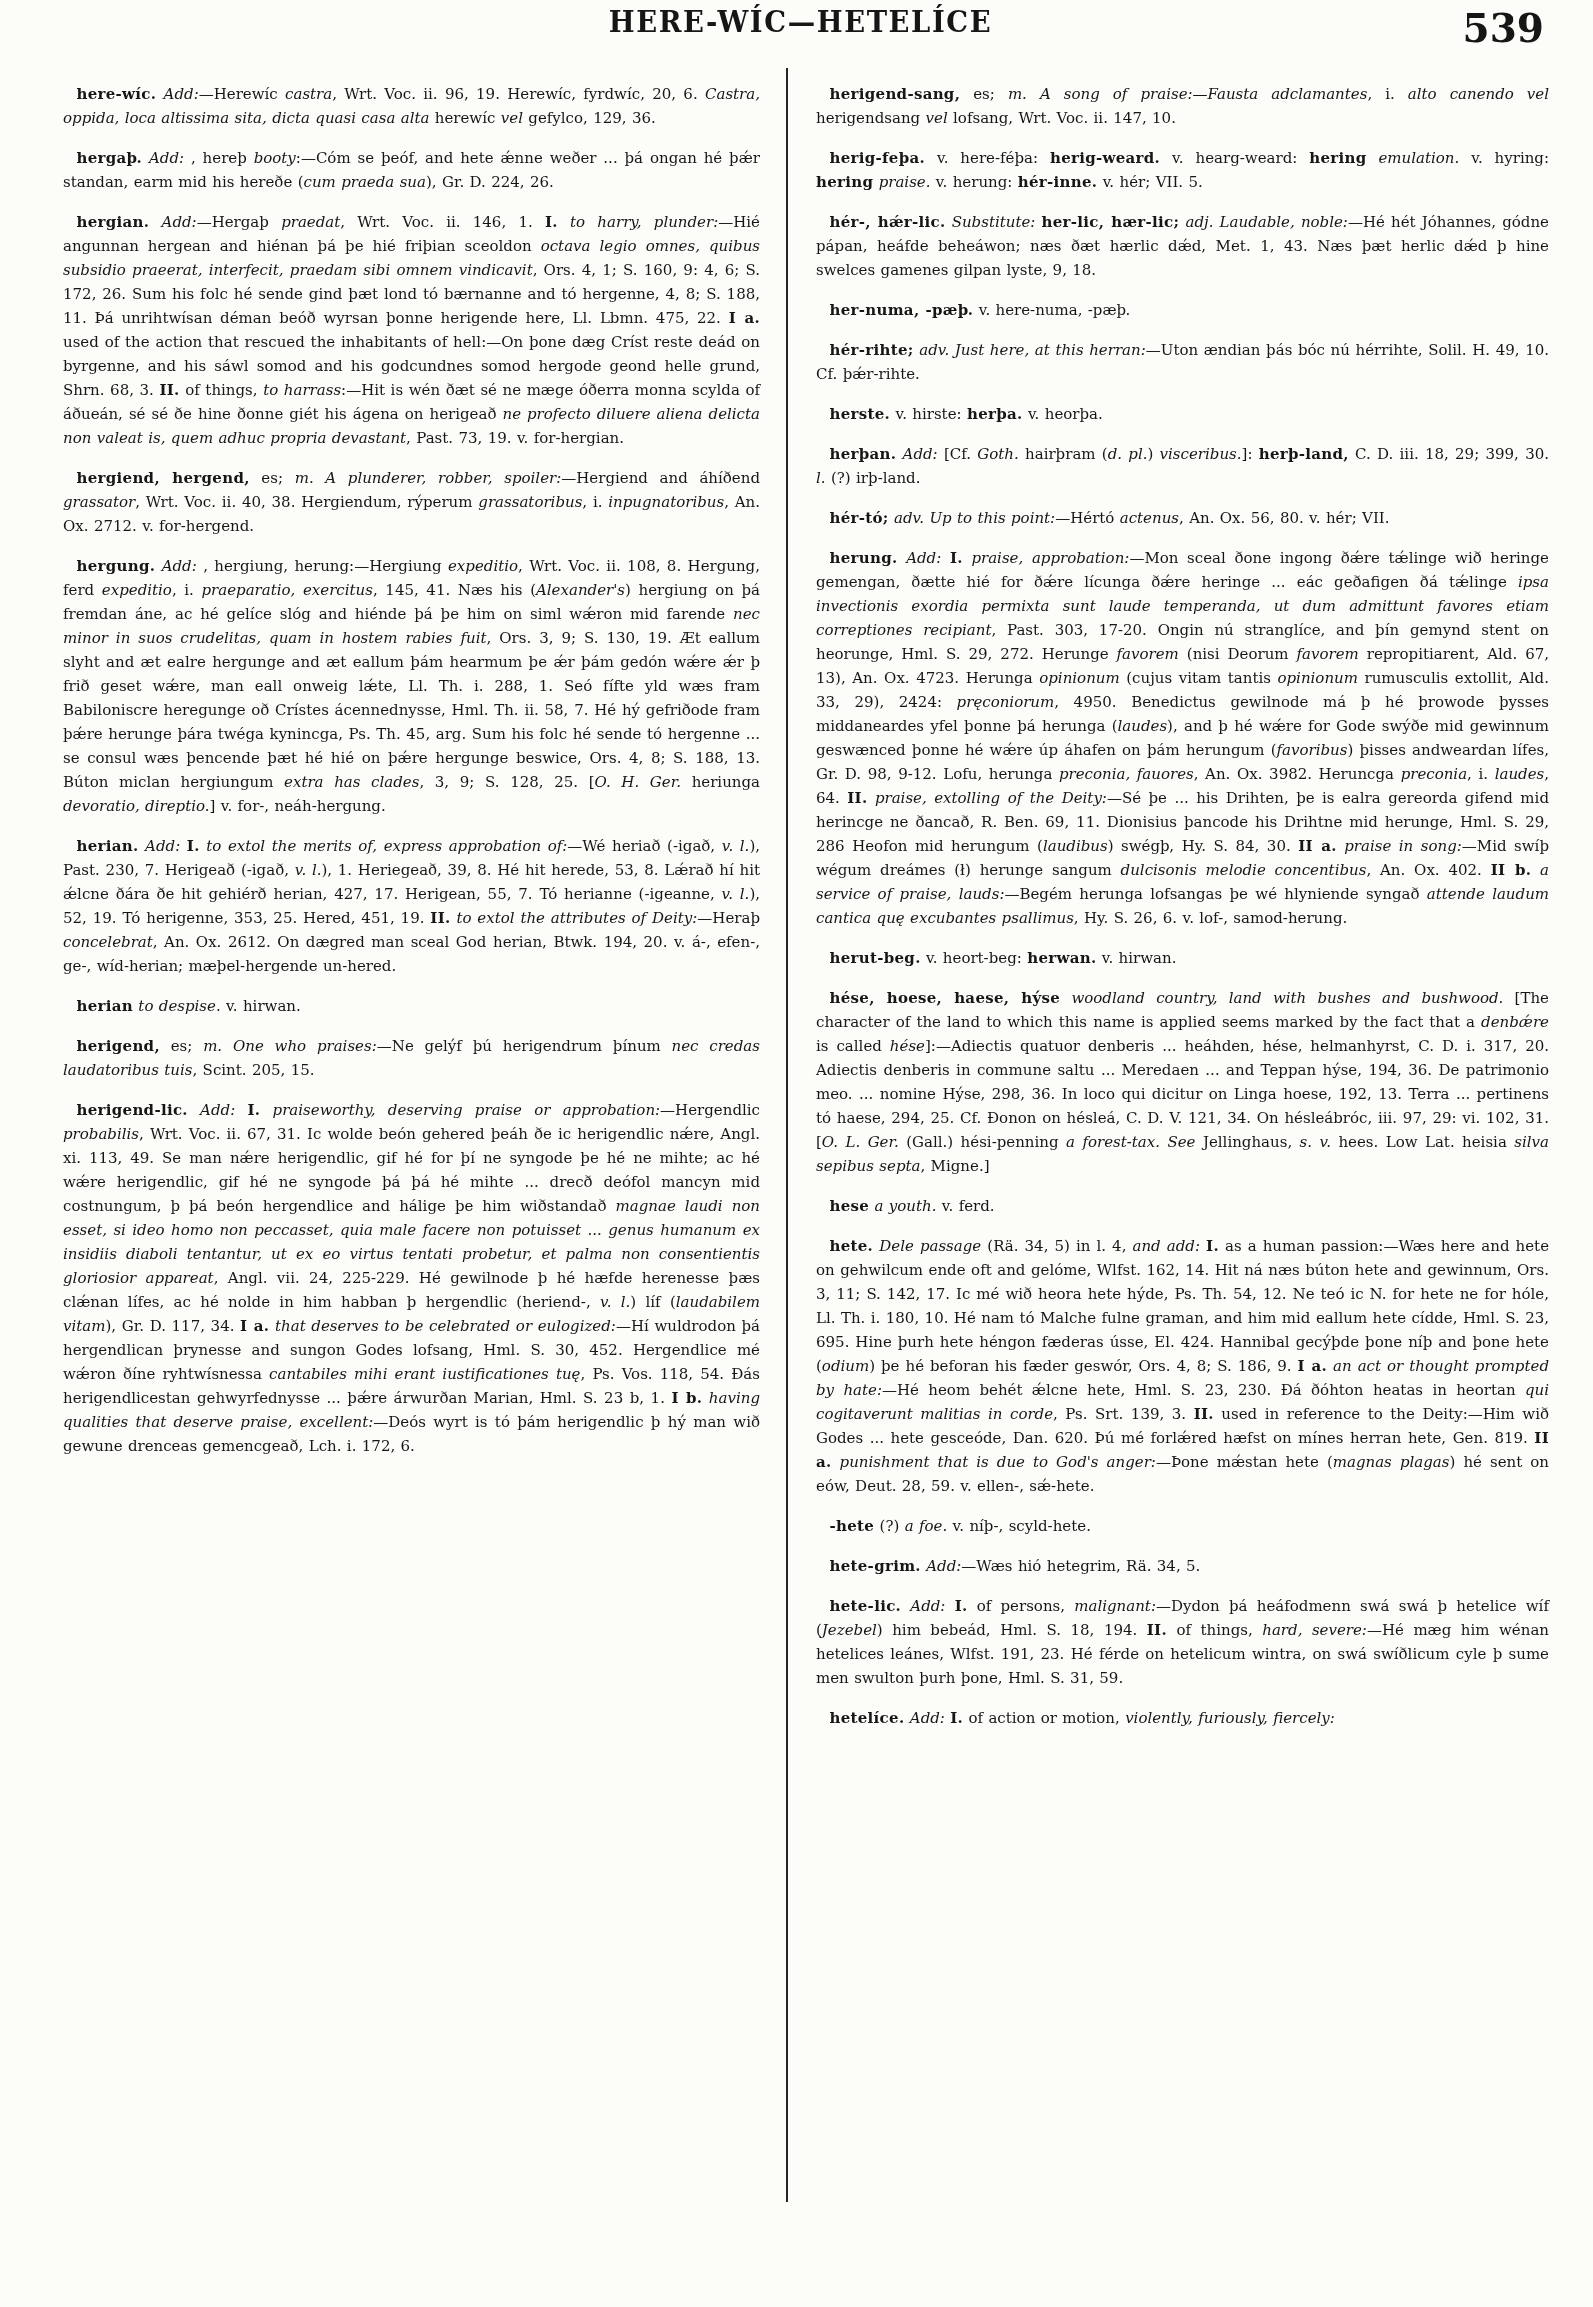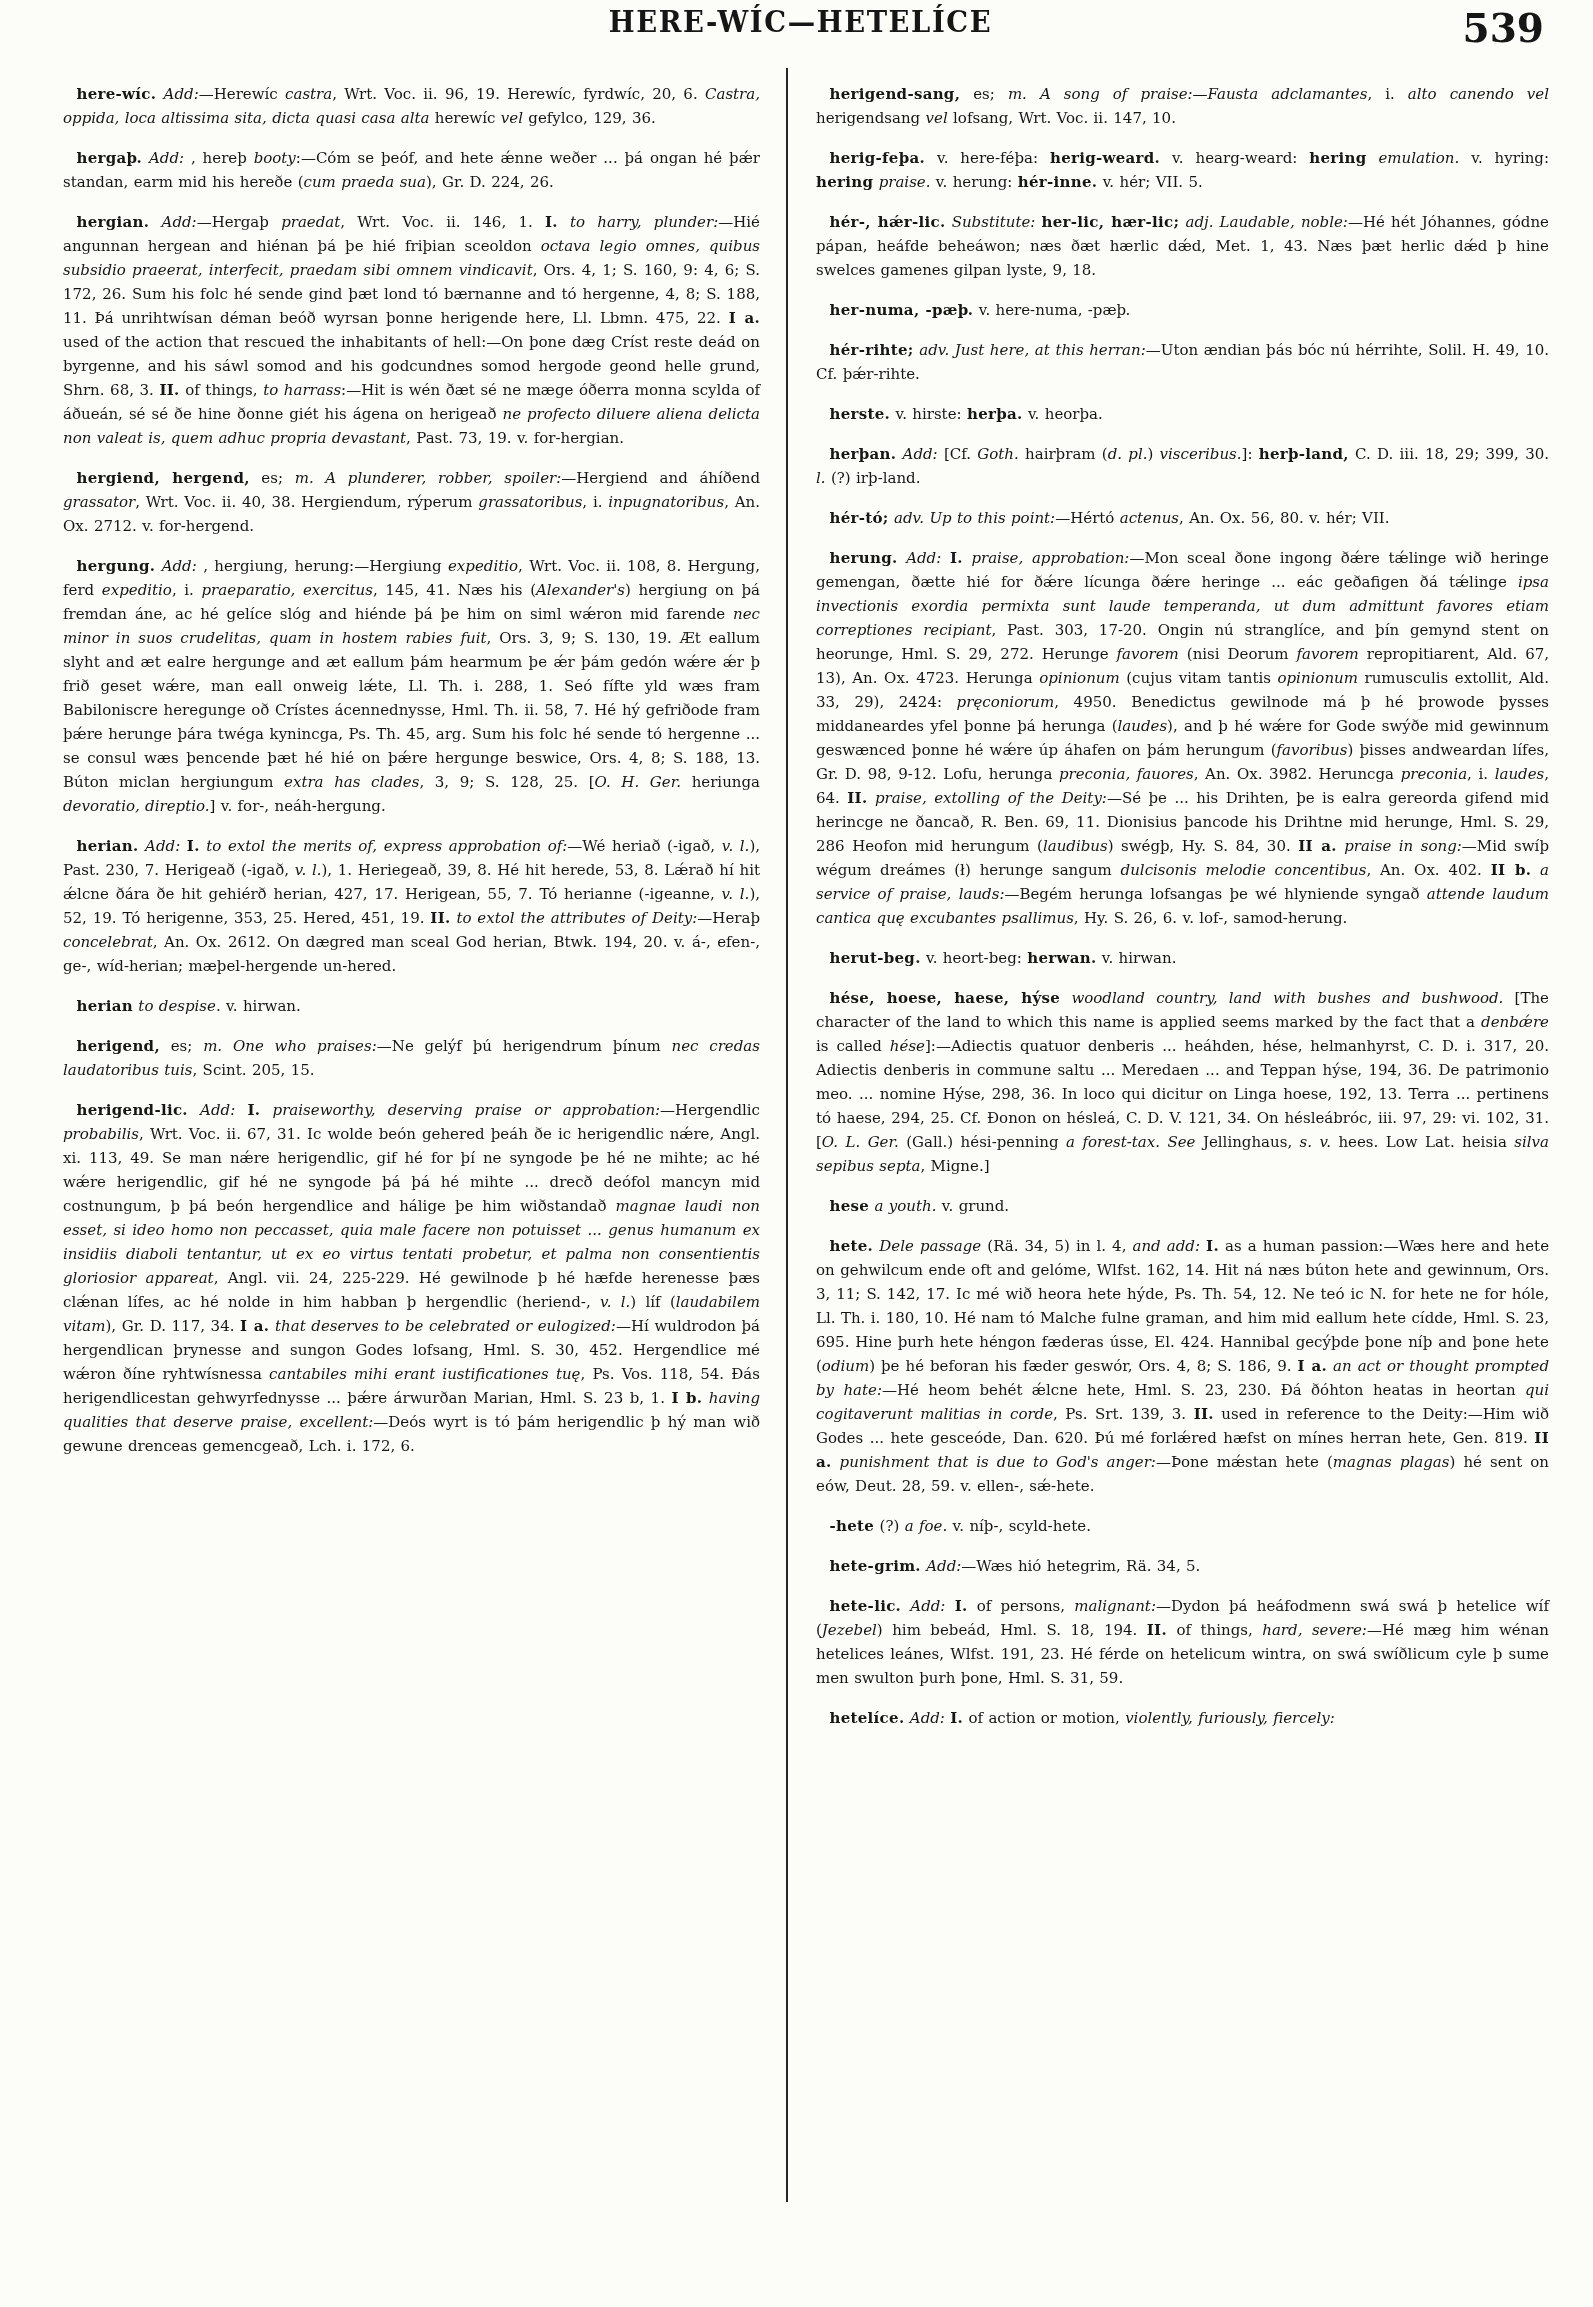--- a/index.html
+++ b/index.html
@@ -68,21 +68,21 @@
       <p class="entry"><span class="hw">herig-feþa.</span><span> v. here-féþa: </span><span class="hw">herig-weard.</span><span> v. hearg-weard: </span><span class="hw">hering</span><span> </span><span class="it">emulation.</span><span> v. hyring: </span><span class="hw">hering</span><span> </span><span class="it">praise.</span><span> v. herung: </span><span class="hw">hér-inne.</span><span> v. hér; VII. 5.</span></p>
       <p class="entry"><span class="hw">hér-, hǽr-lic.</span><span> </span><span class="it">Substitute:</span><span> </span><span class="hw">her-lic, hær-lic;</span><span> </span><span class="it">adj. Laudable, noble:</span><span>—Hé hét Jóhannes, gódne pápan, heáfde beheáwon; næs ðæt hærlic dǽd, Met. 1, 43. Næs þæt herlic dǽd þ hine swelces gamenes gilpan lyste, 9, 18.</span></p>
       <p class="entry"><span class="hw">her-numa, -pæþ.</span><span> v. here-numa, -pæþ.</span></p>
       <p class="entry"><span class="hw">hér-rihte;</span><span> </span><span class="it">adv. Just here, at this herran:</span><span>—Uton ændian þás bóc nú hérrihte, Solil. H. 49, 10. Cf. þǽr-rihte.</span></p>
       <p class="entry"><span class="hw">herste.</span><span> v. hirste: </span><span class="hw">herþa.</span><span> v. heorþa.</span></p>
       <p class="entry"><span class="hw">herþan.</span><span> </span><span class="it">Add:</span><span> [Cf. </span><span class="it">Goth.</span><span> hairþram (</span><span class="it">d. pl.</span><span>) </span><span class="it">visceribus.</span><span>]: </span><span class="hw">herþ-land,</span><span> C. D. iii. 18, 29; 399, 30. </span><span class="it">l.</span><span> (?) irþ-land.</span></p>
       <p class="entry"><span class="hw">hér-tó;</span><span> </span><span class="it">adv. Up to this point:</span><span>—Hértó </span><span class="it">actenus</span><span>, An. Ox. 56, 80. v. hér; VII.</span></p>
       <p class="entry"><span class="hw">herung.</span><span> </span><span class="it">Add:</span><span> </span><span class="hw">I.</span><span> </span><span class="it">praise, approbation:</span><span>—Mon sceal ðone ingong ðǽre tǽlinge wið heringe gemengan, ðætte hié for ðǽre lícunga ðǽre heringe ... eác geðafigen ðá tǽlinge </span><span class="it">ipsa invectionis exordia permixta sunt laude temperanda, ut dum admittunt favores etiam correptiones recipiant</span><span>, Past. 303, 17-20. Ongin nú stranglíce, and þín gemynd stent on heorunge, Hml. S. 29, 272. Herunge </span><span class="it">favorem</span><span> (nisi Deorum </span><span class="it">favorem</span><span> repropitiarent, Ald. 67, 13), An. Ox. 4723. Herunga </span><span class="it">opinionum</span><span> (cujus vitam tantis </span><span class="it">opinionum</span><span> rumusculis extollit, Ald. 33, 29), 2424: </span><span class="it">pręconiorum</span><span>, 4950. Benedictus gewilnode má þ hé þrowode þysses middaneardes yfel þonne þá herunga (</span><span class="it">laudes</span><span>), and þ hé wǽre for Gode swýðe mid gewinnum geswænced þonne hé wǽre úp áhafen on þám herungum (</span><span class="it">favoribus</span><span>) þisses andweardan lífes, Gr. D. 98, 9-12. Lofu, herunga </span><span class="it">preconia, fauores</span><span>, An. Ox. 3982. Heruncga </span><span class="it">preconia</span><span>, i. </span><span class="it">laudes</span><span>, 64. </span><span class="hw">II.</span><span> </span><span class="it">praise, extolling of the Deity:</span><span>—Sé þe ... his Drihten, þe is ealra gereorda gifend mid herincge ne ðancað, R. Ben. 69, 11. Dionisius þancode his Drihtne mid herunge, Hml. S. 29, 286 Heofon mid herungum (</span><span class="it">laudibus</span><span>) swégþ, Hy. S. 84, 30. </span><span class="hw">II a.</span><span> </span><span class="it">praise in song:</span><span>—Mid swíþ wégum dreámes (ł) herunge sangum </span><span class="it">dulcisonis melodie concentibus</span><span>, An. Ox. 402. </span><span class="hw">II b.</span><span> </span><span class="it">a service of praise, lauds:</span><span>—Begém herunga lofsangas þe wé hlyniende syngað </span><span class="it">attende laudum cantica quę excubantes psallimus</span><span>, Hy. S. 26, 6. v. lof-, samod-herung.</span></p>
       <p class="entry"><span class="hw">herut-beg.</span><span> v. heort-beg: </span><span class="hw">herwan.</span><span> v. hirwan.</span></p>
       <p class="entry"><span class="hw">hése, hoese, haese, hýse</span><span> </span><span class="it">woodland country, land with bushes and bushwood.</span><span> [The character of the land to which this name is applied seems marked by the fact that a </span><span class="it">denbǽre</span><span> is called </span><span class="it">hése</span><span>]:—Adiectis quatuor denberis ... heáhden, hése, helmanhyrst, C. D. i. 317, 20. Adiectis denberis in commune saltu ... Meredaen ... and Teppan hýse, 194, 36. De patrimonio meo. ... nomine Hýse, 298, 36. In loco qui dicitur on Linga hoese, 192, 13. Terra ... pertinens tó haese, 294, 25. Cf. Ðonon on hésleá, C. D. V. 121, 34. On hésleábróc, iii. 97, 29: vi. 102, 31. [</span><span class="it">O. L. Ger.</span><span> (Gall.) hési-penning </span><span class="it">a forest-tax. See</span><span> Jellinghaus, </span><span class="it">s. v.</span><span> hees. Low Lat. heisia </span><span class="it">silva sepibus septa</span><span>, Migne.]</span></p>
-      <p class="entry"><span class="hw">hese</span><span> </span><span class="it">a youth.</span><span> v. grund.</span></p>
+      <p class="entry"><span class="hw">hese</span><span> </span><span class="it">a youth.</span><span> v. ferd.</span></p>
       <p class="entry"><span class="hw">hete.</span><span> </span><span class="it">Dele passage</span><span> (Rä. 34, 5) in l. 4, </span><span class="it">and add:</span><span> </span><span class="hw">I.</span><span> as a human passion:—Wæs here and hete on gehwilcum ende oft and gelóme, Wlfst. 162, 14. Hit ná næs búton hete and gewinnum, Ors. 3, 11; S. 142, 17. Ic mé wið heora hete hýde, Ps. Th. 54, 12. Ne teó ic N. for hete ne for hóle, Ll. Th. i. 180, 10. Hé nam tó Malche fulne graman, and him mid eallum hete cídde, Hml. S. 23, 695. Hine þurh hete héngon fæderas ússe, El. 424. Hannibal gecýþde þone níþ and þone hete (</span><span class="it">odium</span><span>) þe hé beforan his fæder geswór, Ors. 4, 8; S. 186, 9. </span><span class="hw">I a.</span><span> </span><span class="it">an act or thought prompted by hate:</span><span>—Hé heom behét ǽlcne hete, Hml. S. 23, 230. Ðá ðóhton heatas in heortan </span><span class="it">qui cogitaverunt malitias in corde</span><span>, Ps. Srt. 139, 3. </span><span class="hw">II.</span><span> used in reference to the Deity:—Him wið Godes ... hete gesceóde, Dan. 620. Þú mé forlǽred hæfst on mínes herran hete, Gen. 819. </span><span class="hw">II a.</span><span> </span><span class="it">punishment that is due to God's anger:</span><span>—Þone mǽstan hete (</span><span class="it">magnas plagas</span><span>) hé sent on eów, Deut. 28, 59. v. ellen-, sǽ-hete.</span></p>
       <p class="entry"><span class="hw">-hete</span><span> (?) </span><span class="it">a foe.</span><span> v. níþ-, scyld-hete.</span></p>
       <p class="entry"><span class="hw">hete-grim.</span><span> </span><span class="it">Add:</span><span>—Wæs hió hetegrim, Rä. 34, 5.</span></p>
       <p class="entry"><span class="hw">hete-lic.</span><span> </span><span class="it">Add:</span><span> </span><span class="hw">I.</span><span> of persons, </span><span class="it">malignant:</span><span>—Dydon þá heáfodmenn swá swá þ hetelice wíf (</span><span class="it">Jezebel</span><span>) him bebeád, Hml. S. 18, 194. </span><span class="hw">II.</span><span> of things, </span><span class="it">hard, severe:</span><span>—Hé mæg him wénan hetelices leánes, Wlfst. 191, 23. Hé férde on hetelicum wintra, on swá swíðlicum cyle þ sume men swulton þurh þone, Hml. S. 31, 59.</span></p>
       <p class="entry"><span class="hw">hetelíce.</span><span> </span><span class="it">Add:</span><span> </span><span class="hw">I.</span><span> of action or motion, </span><span class="it">violently, furiously, fiercely:</span></p>
     </div>
 </div>
 
 <div class="column-divider"></div>
 

